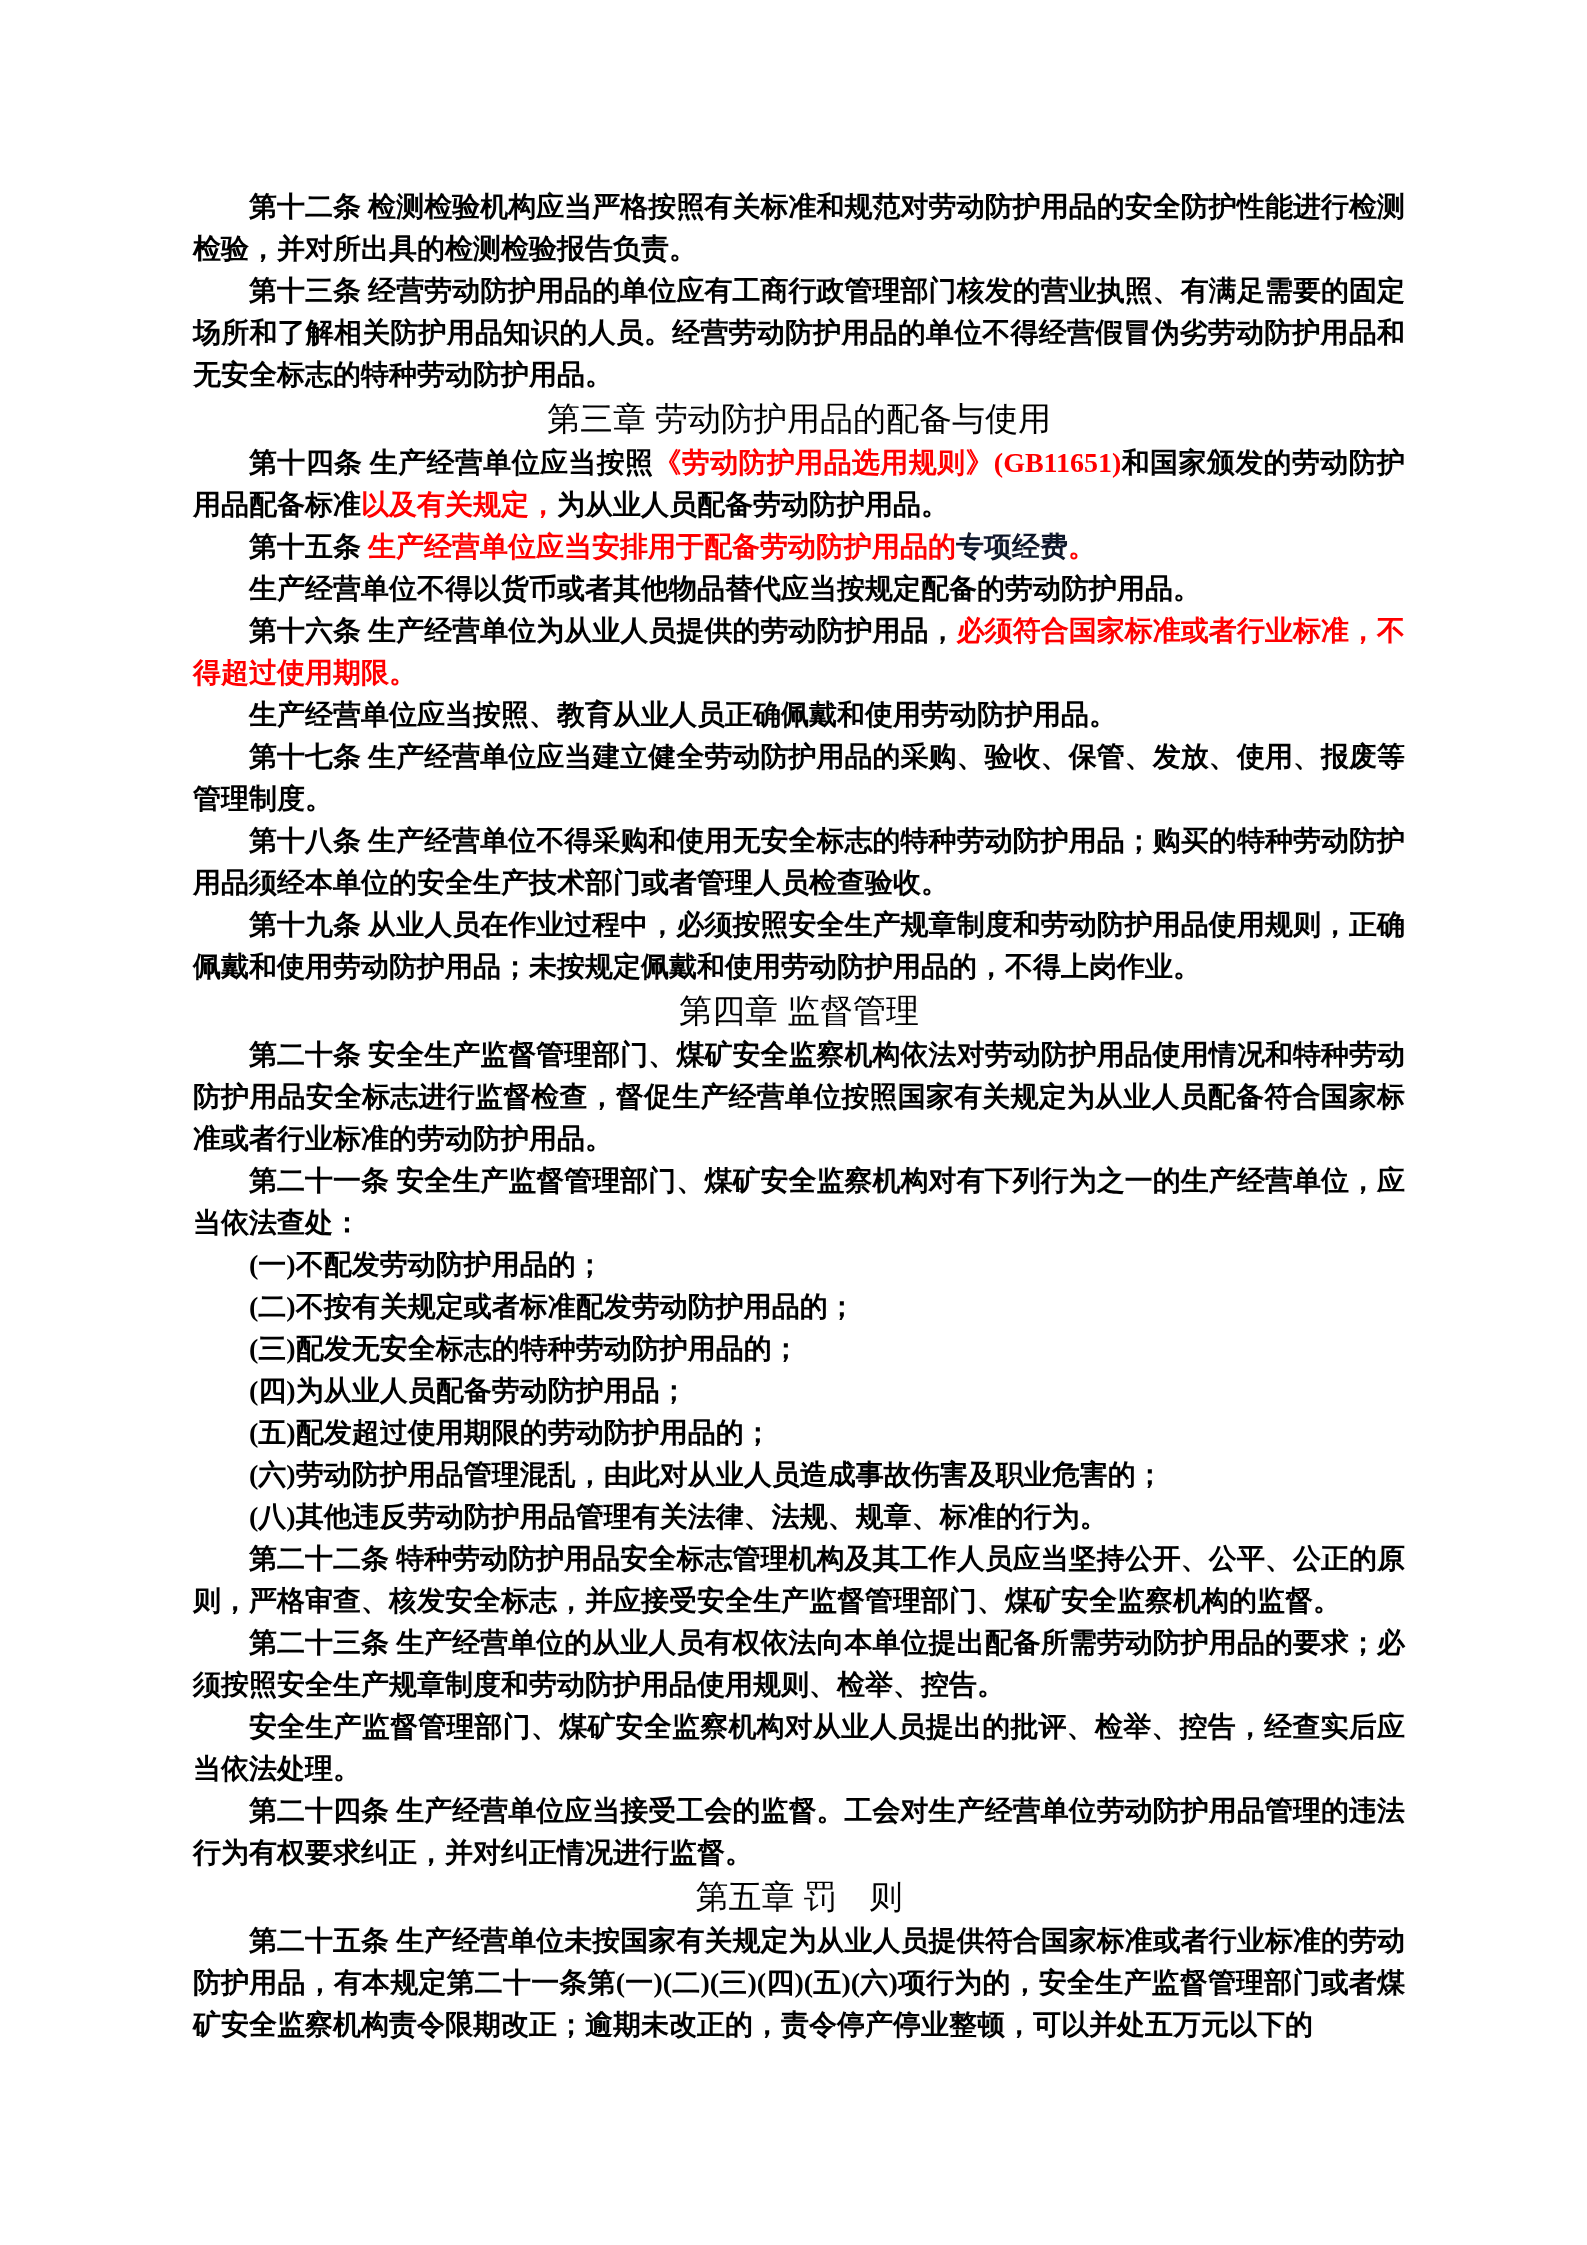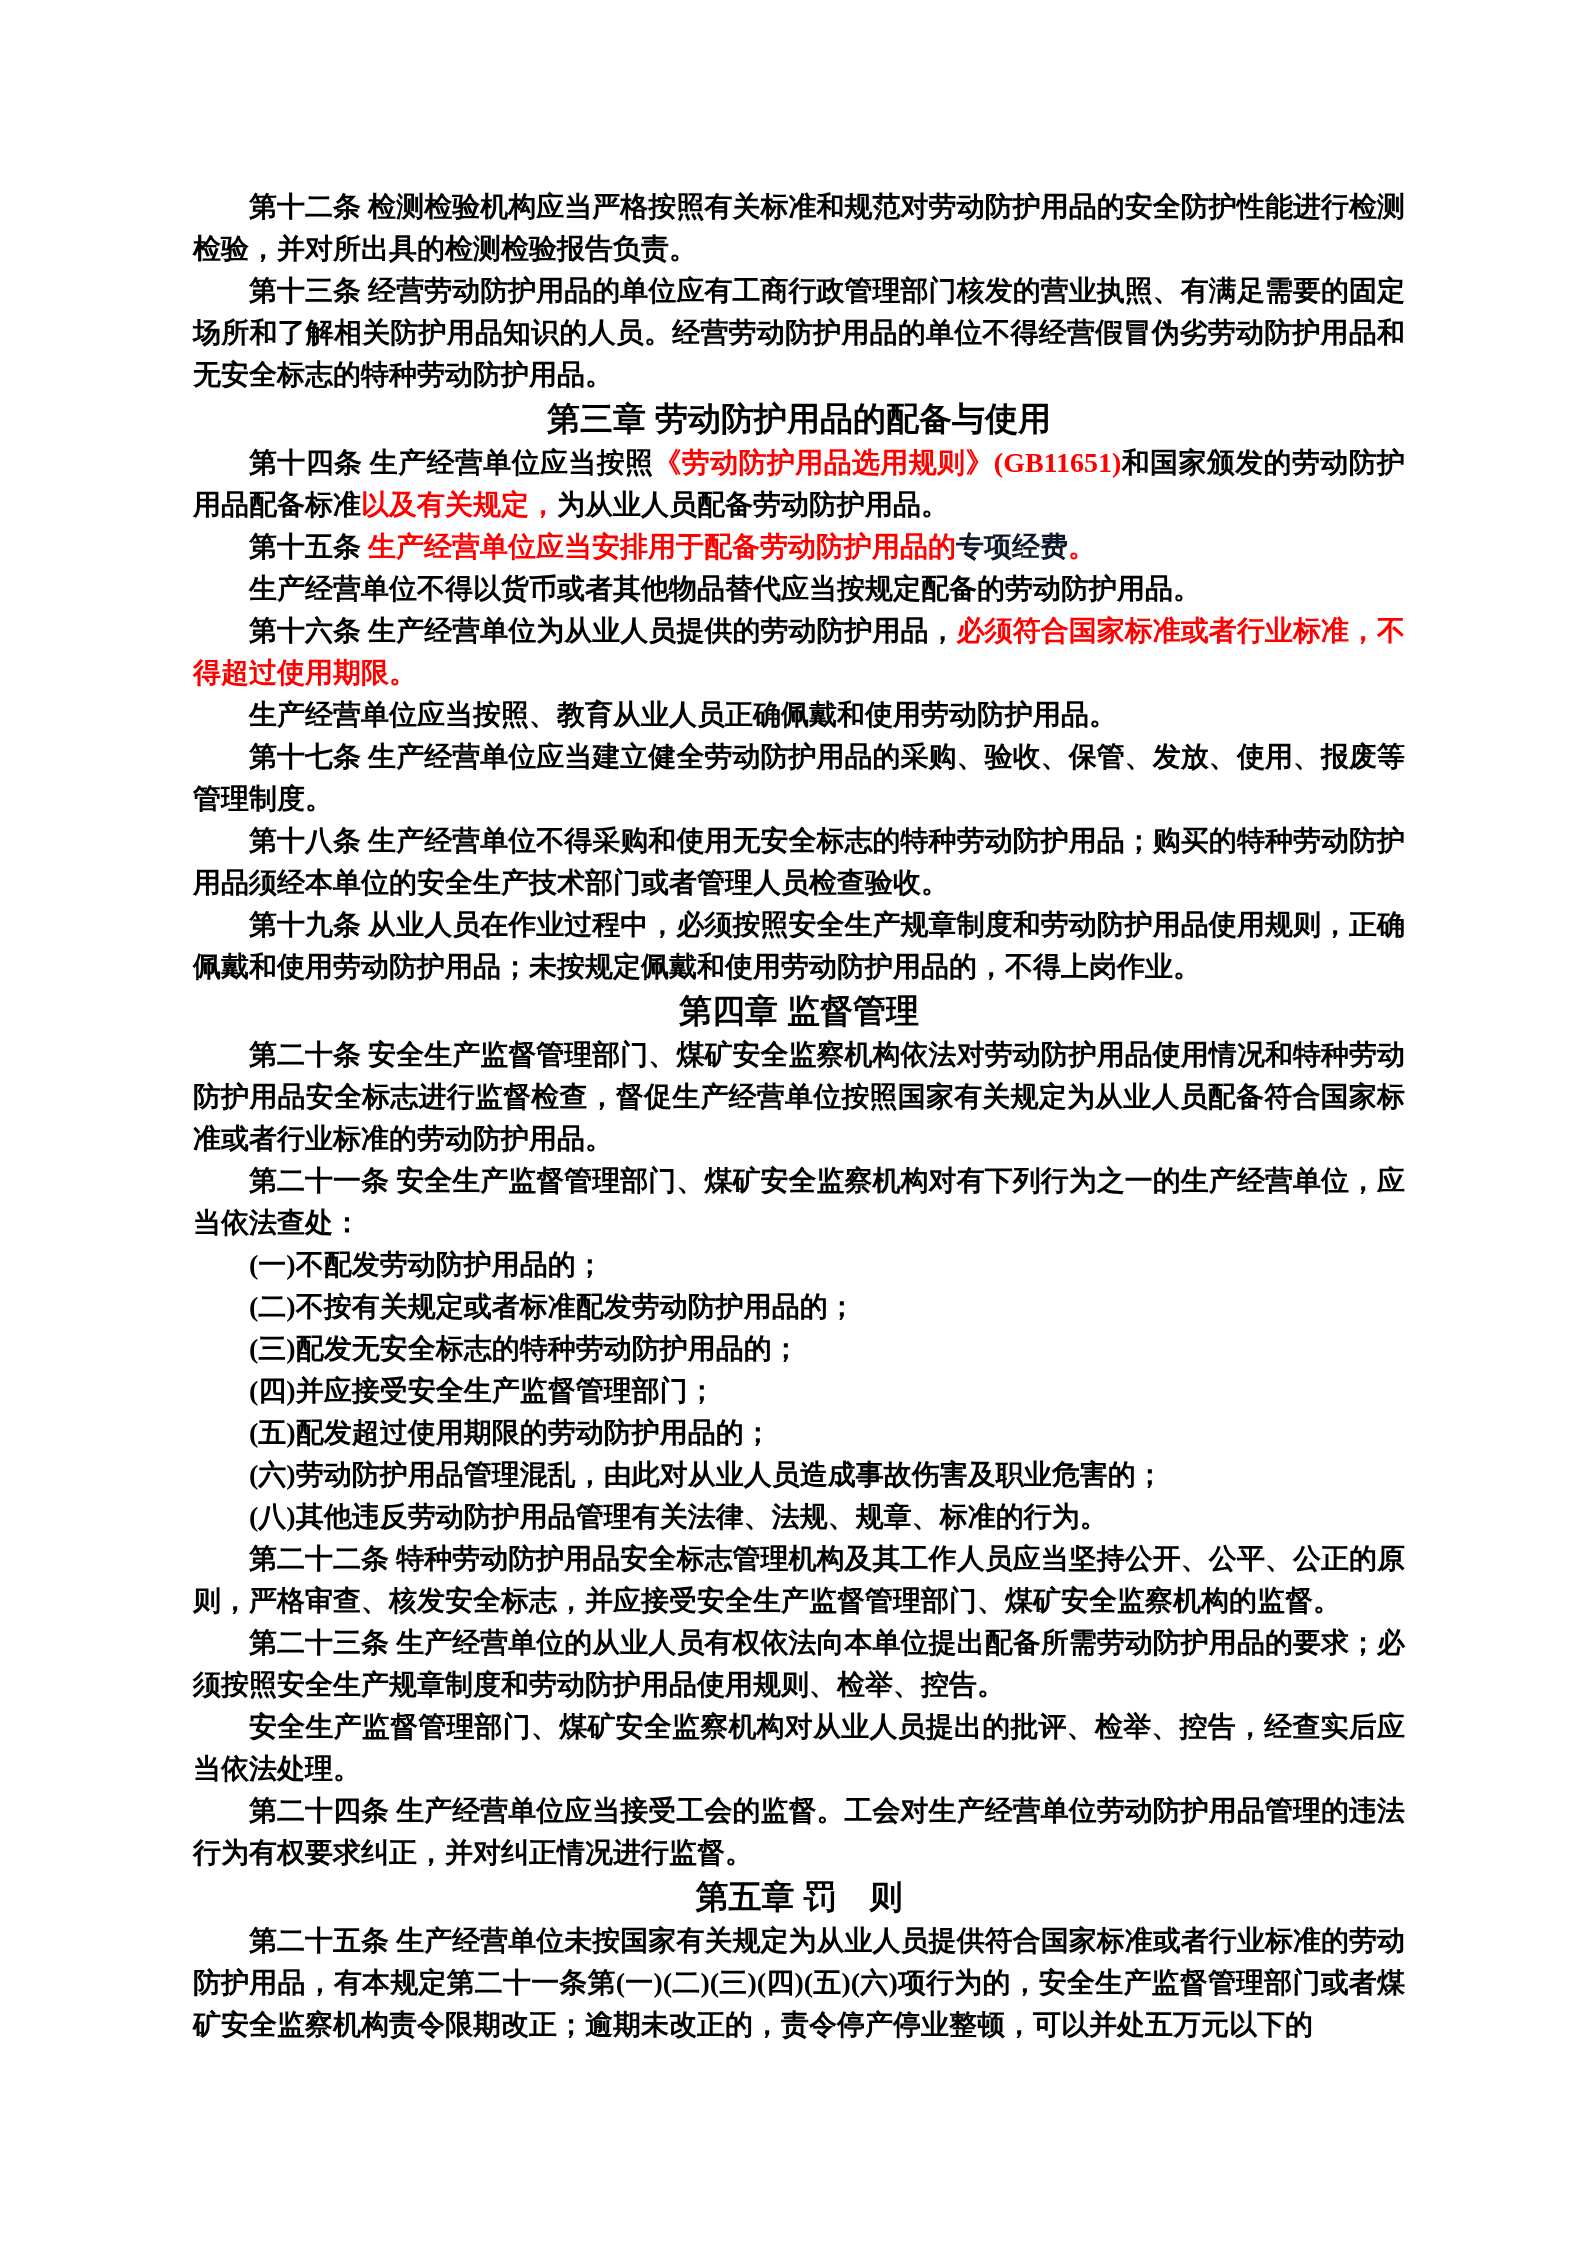--- a/index.html
+++ b/index.html
@@ -29,21 +29,21 @@
   .para {
     margin: 0;
     text-indent: 56px;
     font-weight: bold;
   }
   .chapter {
     margin: 0;
     text-indent: 0;
     text-align: center;
     font-family: "Liberation Sans", "DejaVu Sans", sans-serif;
-    font-weight: bold;
+    font-weight: normal;
     font-size: 33px;
     line-height: 46px;
   }
   .seg.black { color: #000000; }
   .seg.red   { color: #ff0000; }
   .seg.blue  { color: #0f172a; }
 </style>
 </head>
 <body>
 
@@ -59,21 +59,21 @@
       <p class="para"><span class="seg black">生产经营单位应当按照、教育从业人员正确佩戴和使用劳动防护用品。</span></p>
       <p class="para"><span class="seg black">第十七条 生产经营单位应当建立健全劳动防护用品的采购、验收、保管、发放、使用、报废等管理制度。</span></p>
       <p class="para"><span class="seg black">第十八条 生产经营单位不得采购和使用无安全标志的特种劳动防护用品；购买的特种劳动防护用品须经本单位的安全生产技术部门或者管理人员检查验收。</span></p>
       <p class="para"><span class="seg black">第十九条 从业人员在作业过程中，必须按照安全生产规章制度和劳动防护用品使用规则，正确佩戴和使用劳动防护用品；未按规定佩戴和使用劳动防护用品的，不得上岗作业。</span></p>
       <p class="chapter"><span class="seg black">第四章 监督管理</span></p>
       <p class="para"><span class="seg black">第二十条 安全生产监督管理部门、煤矿安全监察机构依法对劳动防护用品使用情况和特种劳动防护用品安全标志进行监督检查，督促生产经营单位按照国家有关规定为从业人员配备符合国家标准或者行业标准的劳动防护用品。</span></p>
       <p class="para"><span class="seg black">第二十一条 安全生产监督管理部门、煤矿安全监察机构对有下列行为之一的生产经营单位，应当依法查处：</span></p>
       <p class="para"><span class="seg black">(一)不配发劳动防护用品的；</span></p>
       <p class="para"><span class="seg black">(二)不按有关规定或者标准配发劳动防护用品的；</span></p>
       <p class="para"><span class="seg black">(三)配发无安全标志的特种劳动防护用品的；</span></p>
-      <p class="para"><span class="seg black">(四)并应接受安全生产监督管理部门；</span></p>
+      <p class="para"><span class="seg black">(四)为从业人员配备劳动防护用品；</span></p>
       <p class="para"><span class="seg black">(五)配发超过使用期限的劳动防护用品的；</span></p>
       <p class="para"><span class="seg black">(六)劳动防护用品管理混乱，由此对从业人员造成事故伤害及职业危害的；</span></p>
       <p class="para"><span class="seg black">(八)其他违反劳动防护用品管理有关法律、法规、规章、标准的行为。</span></p>
       <p class="para"><span class="seg black">第二十二条 特种劳动防护用品安全标志管理机构及其工作人员应当坚持公开、公平、公正的原则，严格审查、核发安全标志，并应接受安全生产监督管理部门、煤矿安全监察机构的监督。</span></p>
       <p class="para"><span class="seg black">第二十三条 生产经营单位的从业人员有权依法向本单位提出配备所需劳动防护用品的要求；必须按照安全生产规章制度和劳动防护用品使用规则、检举、控告。</span></p>
       <p class="para"><span class="seg black">安全生产监督管理部门、煤矿安全监察机构对从业人员提出的批评、检举、控告，经查实后应当依法处理。</span></p>
       <p class="para"><span class="seg black">第二十四条 生产经营单位应当接受工会的监督。工会对生产经营单位劳动防护用品管理的违法行为有权要求纠正，并对纠正情况进行监督。</span></p>
       <p class="chapter"><span class="seg black">第五章 罚　则</span></p>
       <p class="para"><span class="seg black">第二十五条 生产经营单位未按国家有关规定为从业人员提供符合国家标准或者行业标准的劳动防护用品，有本规定第二十一条第(一)(二)(三)(四)(五)(六)项行为的，安全生产监督管理部门或者煤矿安全监察机构责令限期改正；逾期未改正的，责令停产停业整顿，可以并处五万元以下的</span></p>
     </div>

